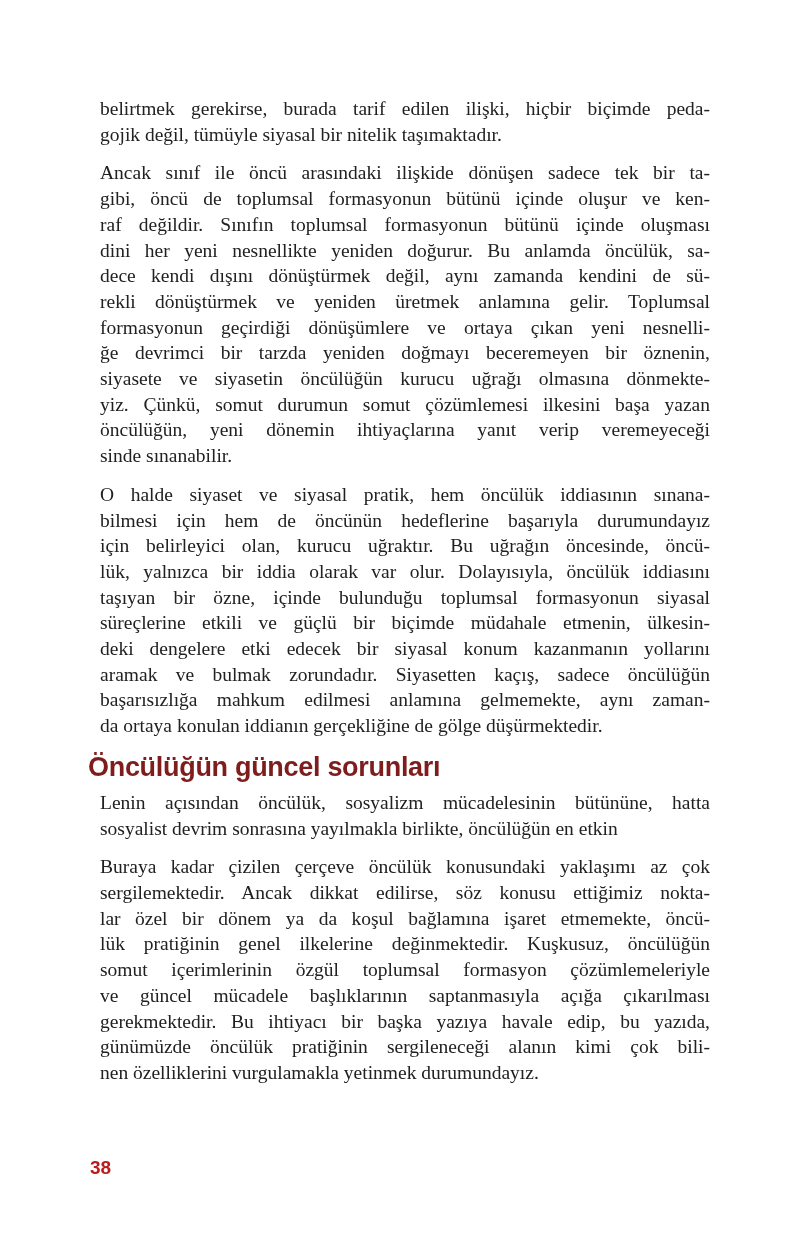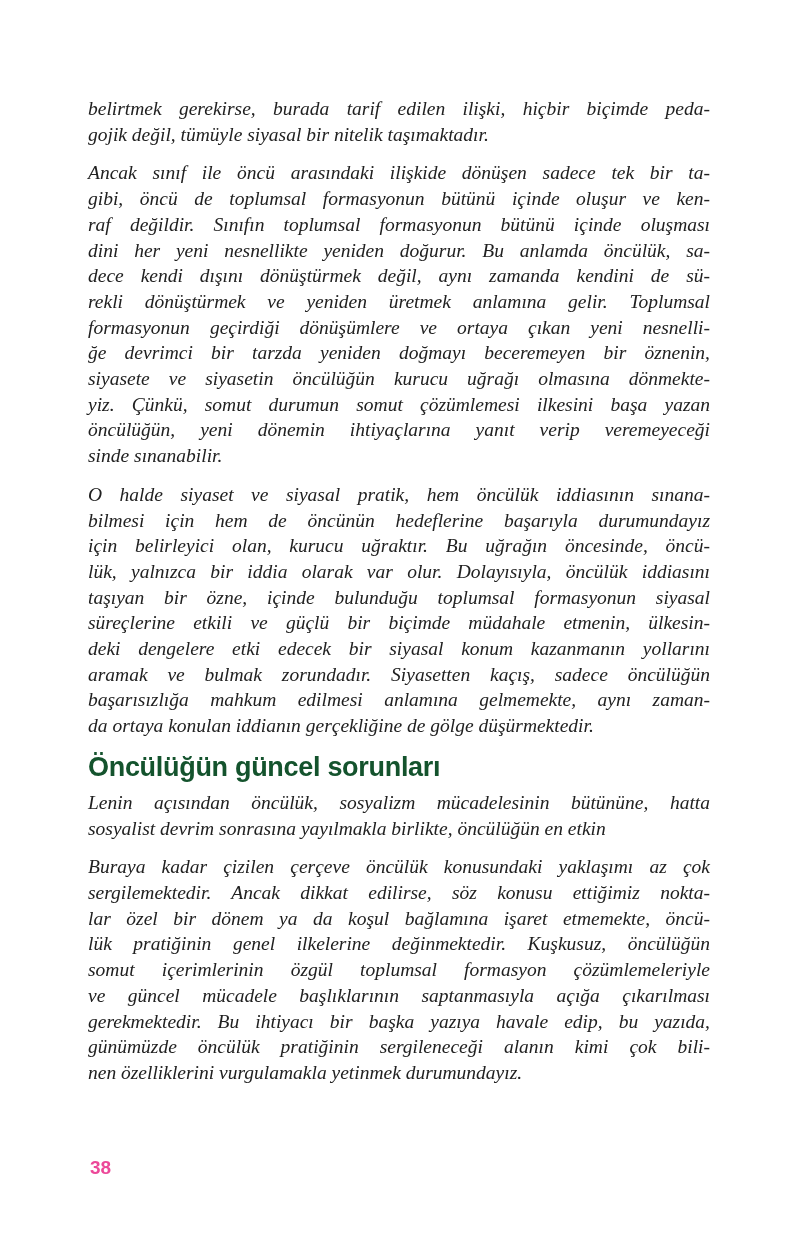--- a/index.html
+++ b/index.html
@@ -19,48 +19,47 @@
   .page-text {
     position: absolute;
     left: 88px;
     top: 96px;
     width: 622px;
     color: #212121;
     font-size: 19.5px;
     line-height: 25.7px;
   }
   .para {
-    margin: 0 0 13px 0;
-    font-style: italic;
+    margin: 0 0 13px 12px;
   }
   .line {
     text-align: justify;
     text-align-last: justify;
     white-space: normal;
   }
   .line.last {
     text-align-last: left;
   }
   .heading {
     font-family: "Liberation Sans", sans-serif;
     font-weight: 700;
     font-size: 27px;
     line-height: 30px;
     letter-spacing: -0.3px;
-    color: #14532d;
+    color: #7f1d1d;
     margin: 6px 0 8px 0;
   }
   .page-number {
     position: absolute;
     left: 90px;
     top: 1157px;
     font-family: "Liberation Sans", sans-serif;
     font-weight: 700;
     font-size: 19px;
-    color: #ec4899;
+    color: #b91c1c;
   }
 </style>
 </head>
 <body>
 
 <div class="page">
   <div class="page-text">
       <div class="para">
         <div class="line">belirtmek gerekirse, burada tarif edilen ilişki, hiçbir biçimde peda-</div>
         <div class="line last">gojik değil, tümüyle siyasal bir nitelik taşımaktadır.</div>

